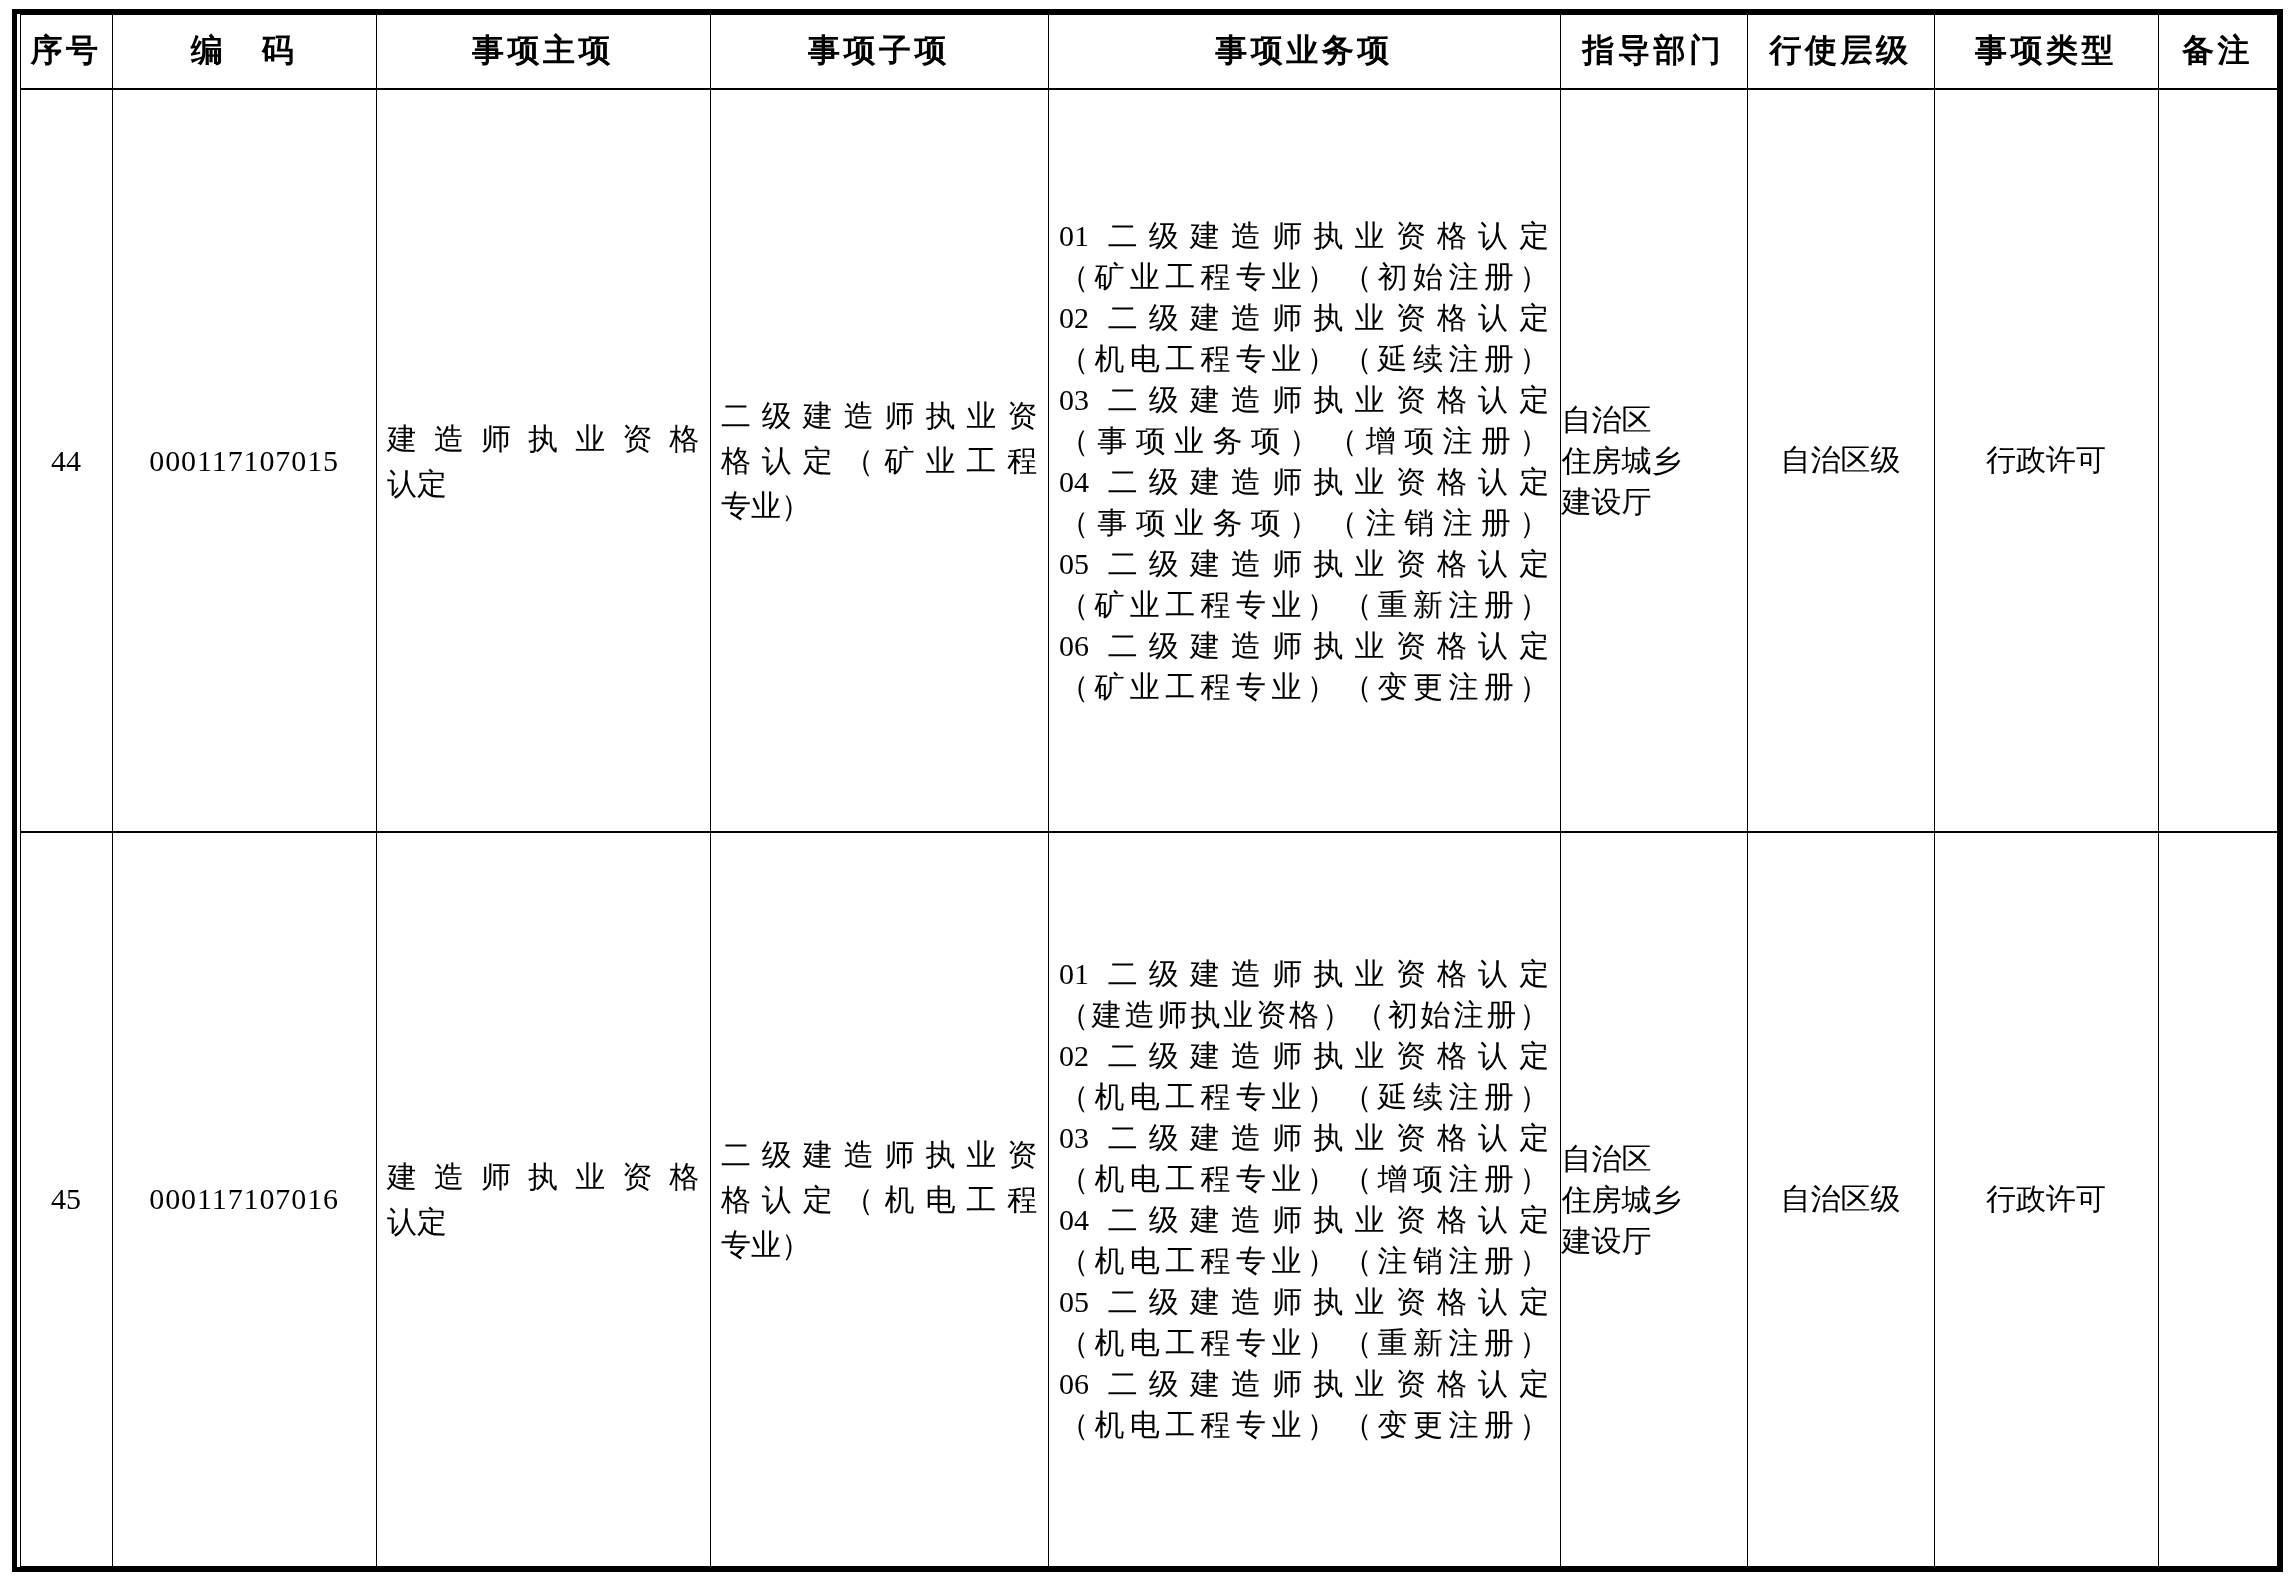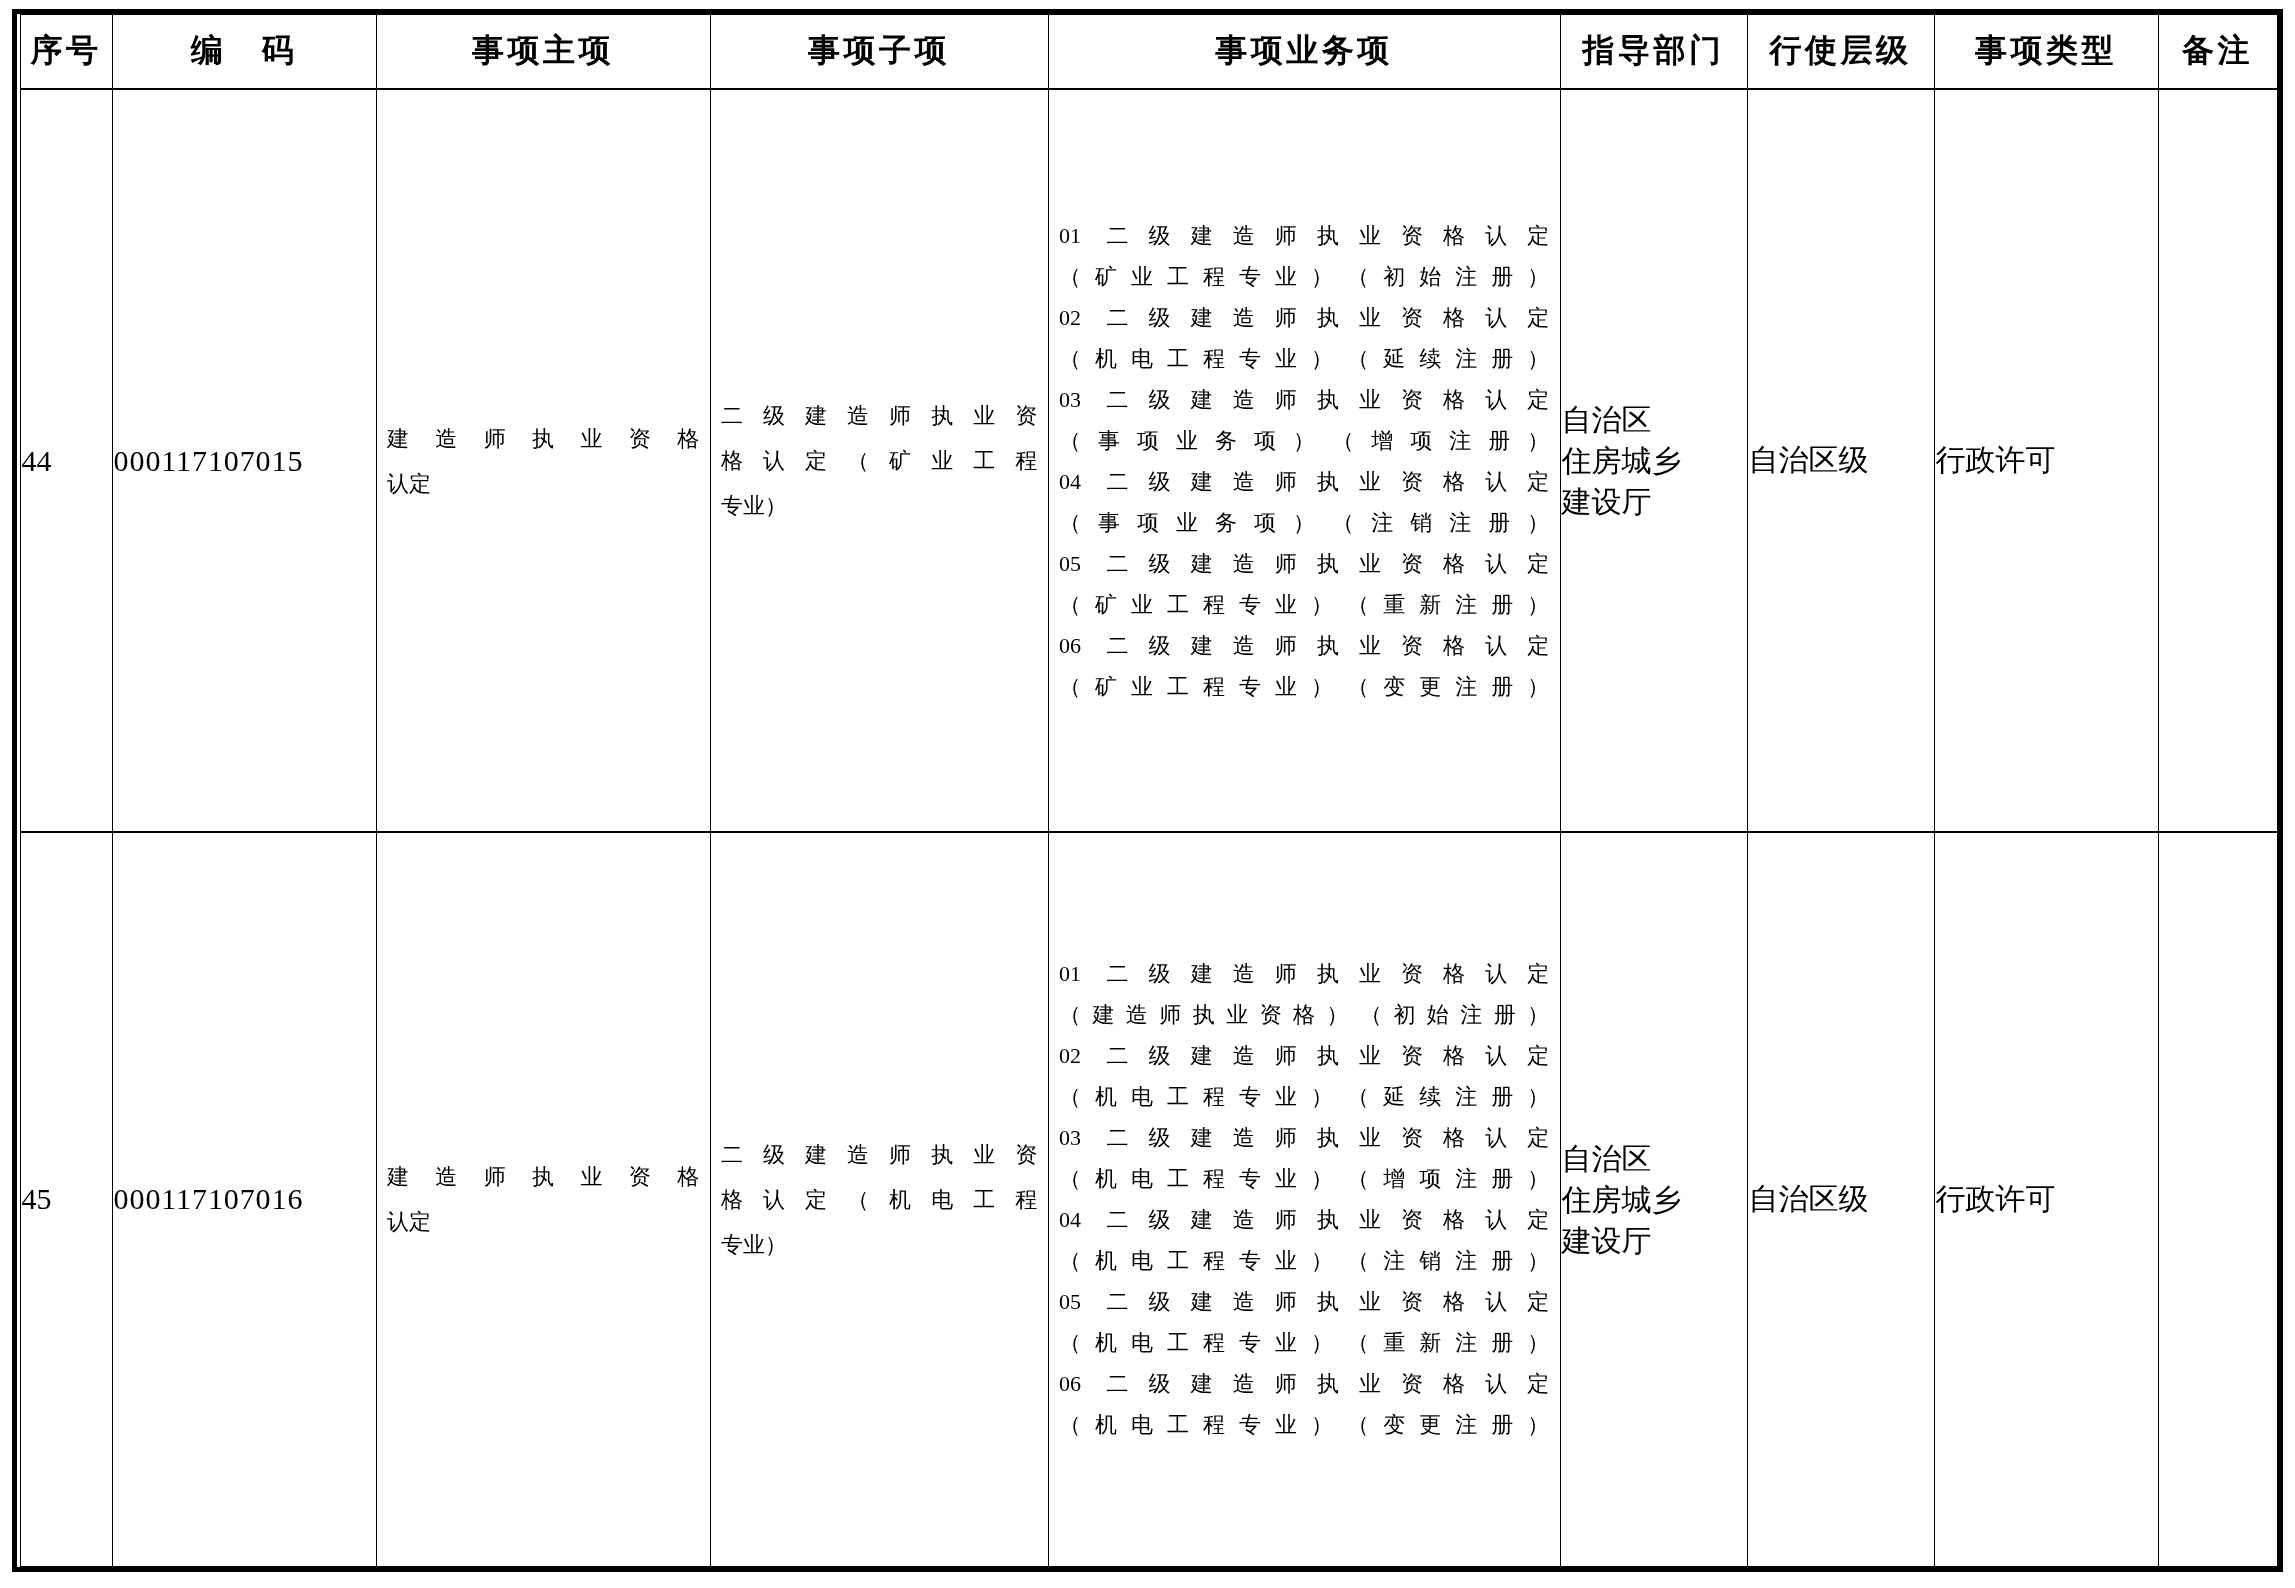--- a/index.html
+++ b/index.html
@@ -37,22 +37,22 @@
   .doc-table tr.row-a { height: 743px; }
   .doc-table tr.row-a td { border-bottom-width: 2.6px; }
   .doc-table th {
     font-family: "Liberation Sans", "DejaVu Sans", sans-serif;
     font-weight: bold;
     font-size: 32px;
     text-align: center;
     letter-spacing: 3.5px;
     border-bottom-width: 2.6px;
   }
-  td.c { font-size: 30px; }
-  td.pad { padding: 0 10.4px; font-size: 22px; }
+  td.c { text-align: center; font-size: 30px; }
+  td.pad { padding: 0 10.4px; font-size: 30px; }
   .jline {
     text-align: justify;
     text-align-last: justify;
     line-height: 45px;
   }
   .jlast { text-align: left; line-height: 45px; }
   .biz .jline { line-height: 41px; }
   .dept-line { line-height: 41px; font-size: 30px; }
   .code { font-size: 31px; letter-spacing: 0.9px; }
 </style>

